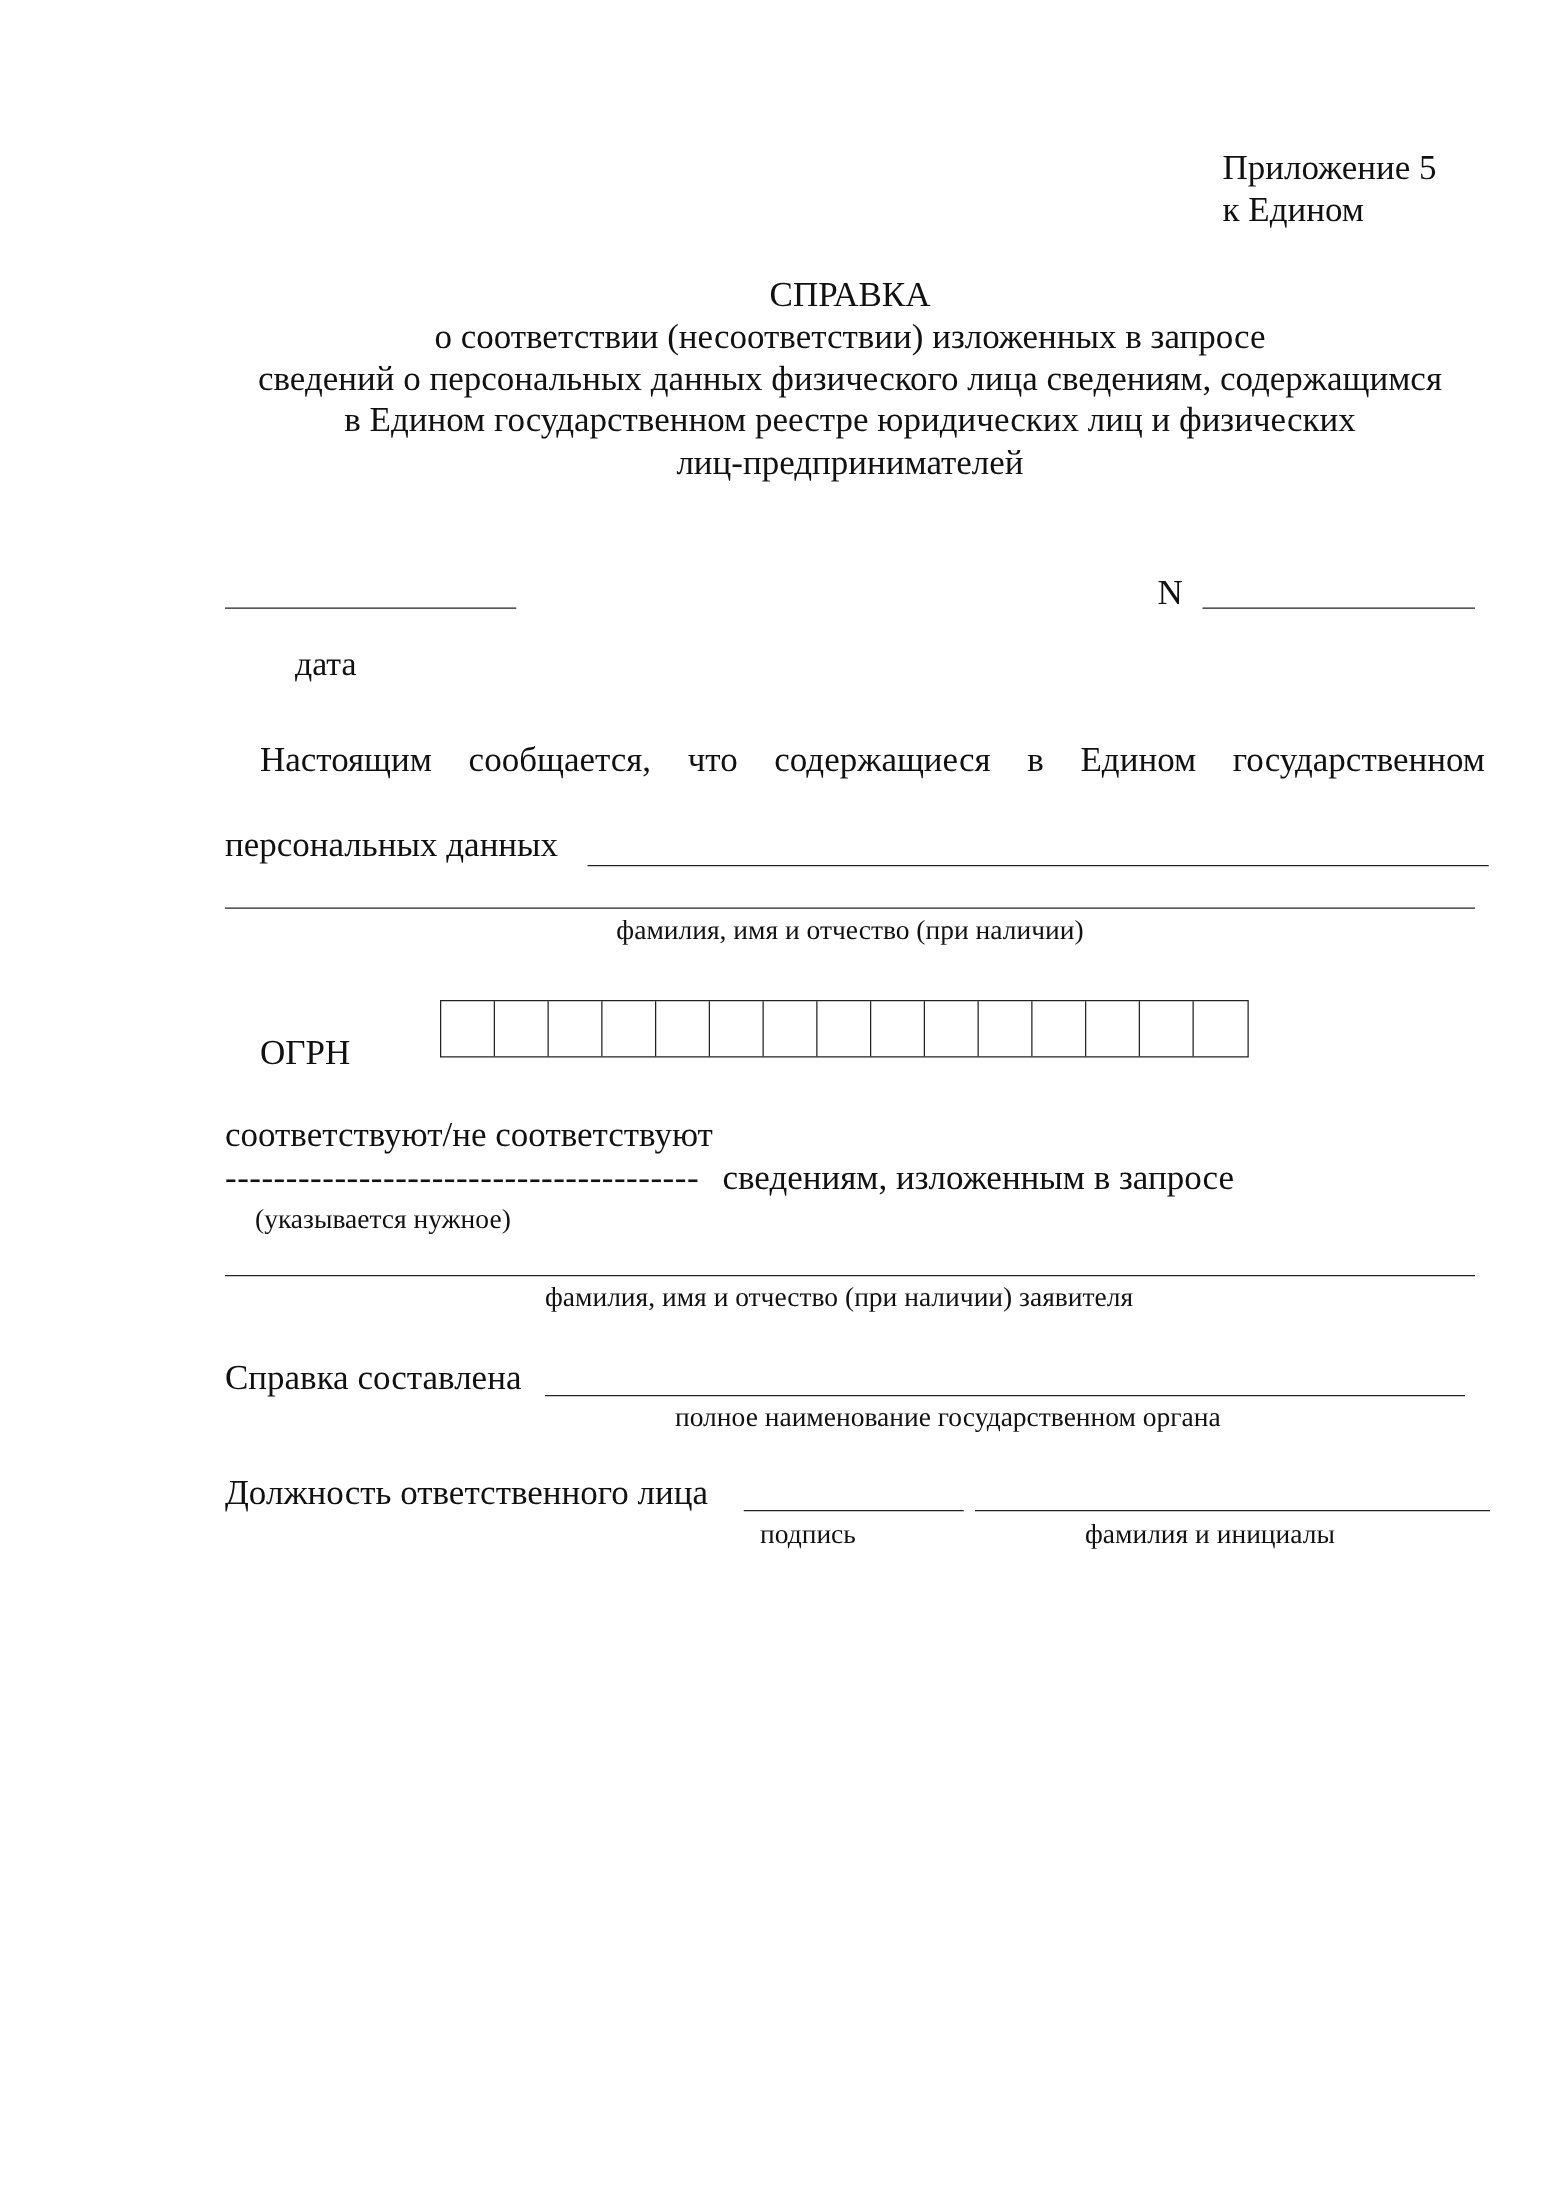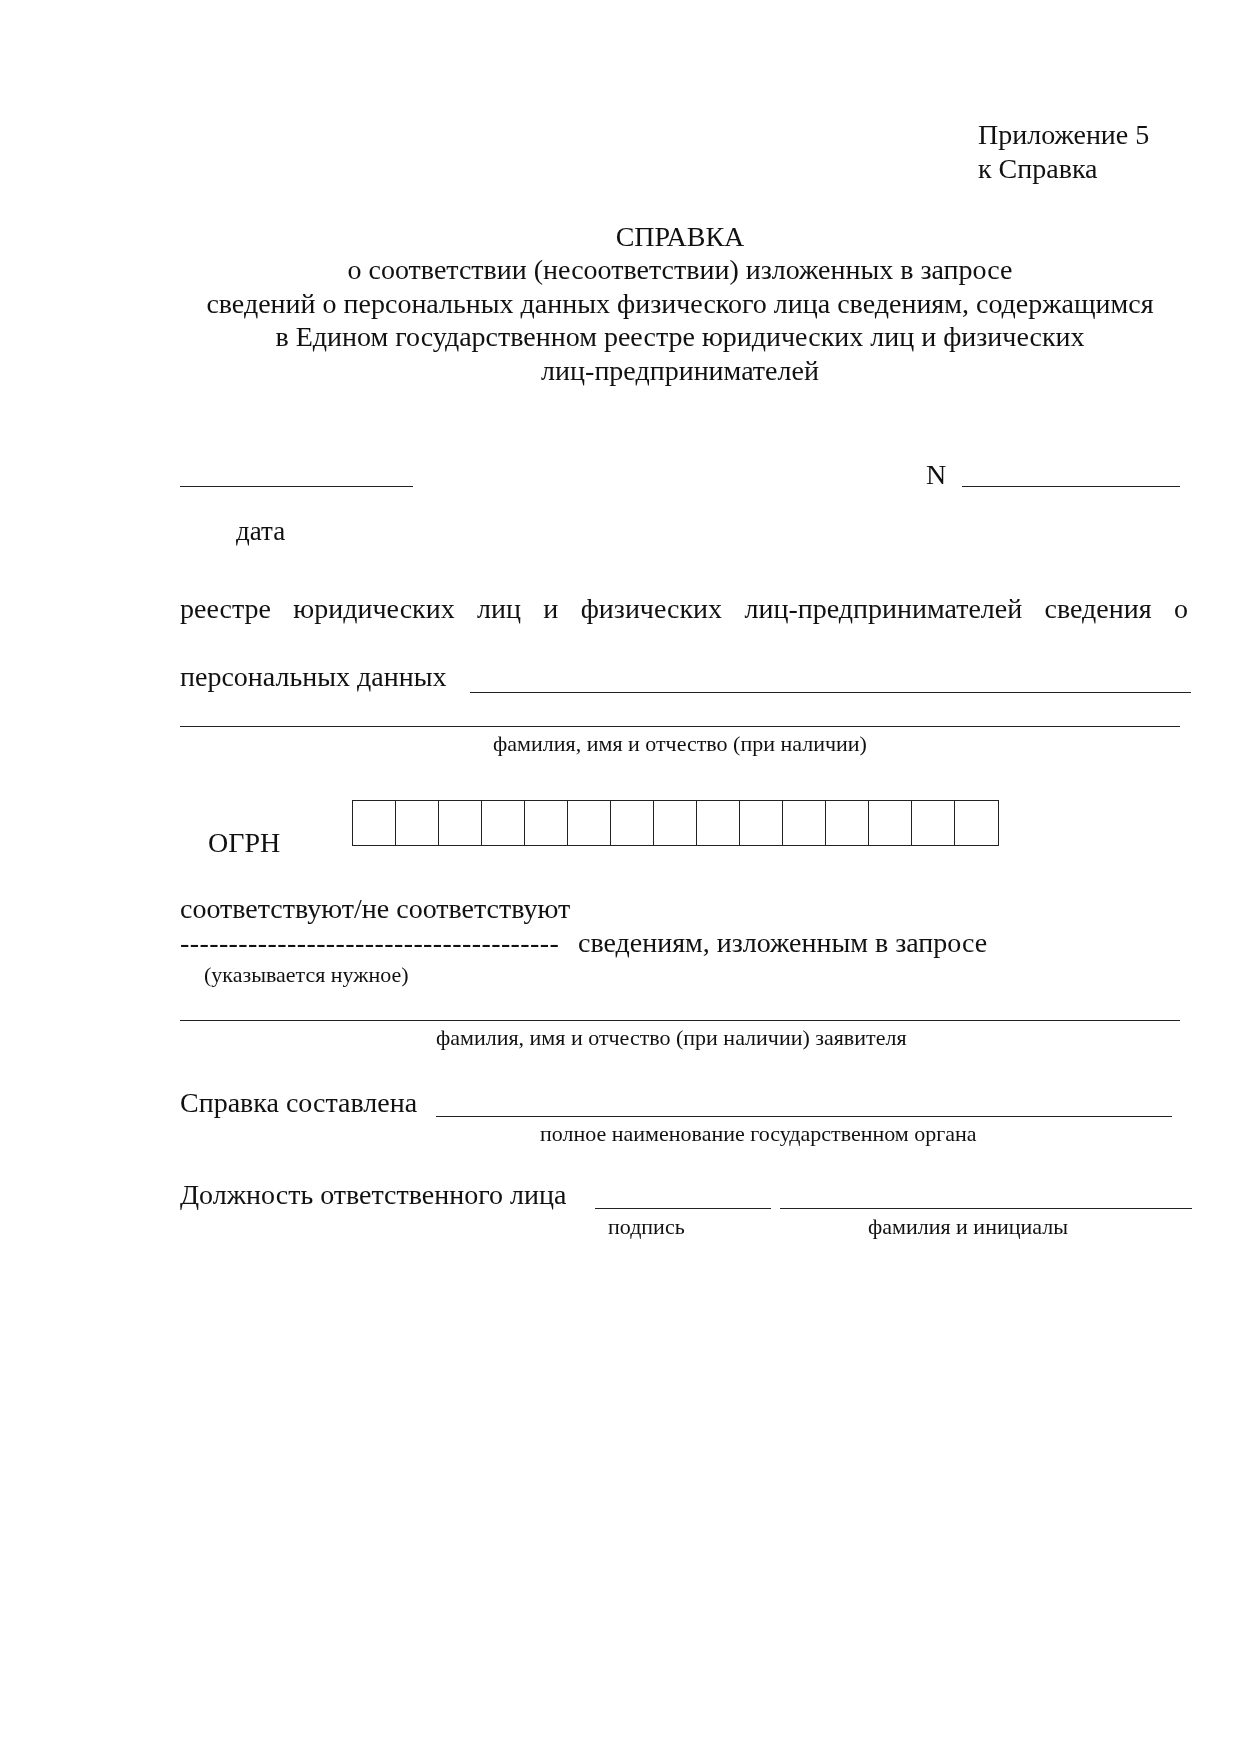--- a/index.html
+++ b/index.html
@@ -14,35 +14,35 @@
   .ogrn { position:absolute; left:352px; top:800px; display:flex; border:1.6px solid #222; height:44px; }
   .ogrn .cell { width:43px; height:44px; border-right:1.3px solid #222; box-sizing:border-box; }
   .ogrn .cell:last-child { border-right:none; }
   .para { position:absolute; left:180px; width:1008px; font-size:28px; line-height:34px; text-align:justify; }
   .para .l { display:block; text-align:justify; text-align-last:justify; white-space:nowrap; }
 </style>
 </head>
 <body>
 
 <div class="abs t28" style="left:978px; top:118px;">Приложение 5</div>
-<div class="abs t28" style="left:978px; top:152px;">к Справка</div>
+<div class="abs t28" style="left:978px; top:152px;">к Едином</div>
 
 <div class="abs t28 center" style="left:0; width:1360px; top:220px;">СПРАВКА</div>
 <div class="abs t28 center" style="left:0; width:1360px; top:253px;">о соответствии (несоответствии) изложенных в запросе</div>
 <div class="abs t28 center" style="left:0; width:1360px; top:287px;">сведений о персональных данных физического лица сведениям, содержащимся</div>
 <div class="abs t28 center" style="left:0; width:1360px; top:320px;">в Едином государственном реестре юридических лиц и физических</div>
 <div class="abs t28 center" style="left:0; width:1360px; top:354px;">лиц-предпринимателей</div>
 
 <div class="line" style="left:180px; width:233px; top:486px;"></div>
 <div class="abs t27" style="left:236px; top:490px;margin-top:24px;">дата</div>
 <div class="abs t28" style="left:926px; top:458px;">N</div>
 <div class="line" style="left:962px; width:218px; top:486px;"></div>
 
 <div class="para" style="top:592px;">
-  <span class="l">реестре  юридических  лиц  и  физических  лиц-предпринимателей  сведения  о</span>
+  <span class="l" style="padding-left:28px;">Настоящим  сообщается, что  содержащиеся  в  Едином  государственном</span>
 </div>
 <div class="abs t28" style="left:180px; top:660px;">персональных  данных</div>
 <div class="line" style="left:470px; width:721px; top:692px;"></div>
 <div class="line" style="left:180px; width:1000px; top:726px;"></div>
 <div class="abs t22 center" style="left:180px; width:1000px; top:731px;">фамилия, имя и отчество (при наличии)</div>
 
 <div class="abs t28" style="left:208px; top:826px;">ОГРН</div>
 <div class="ogrn">
   <div class="cell"></div>
   <div class="cell"></div>

